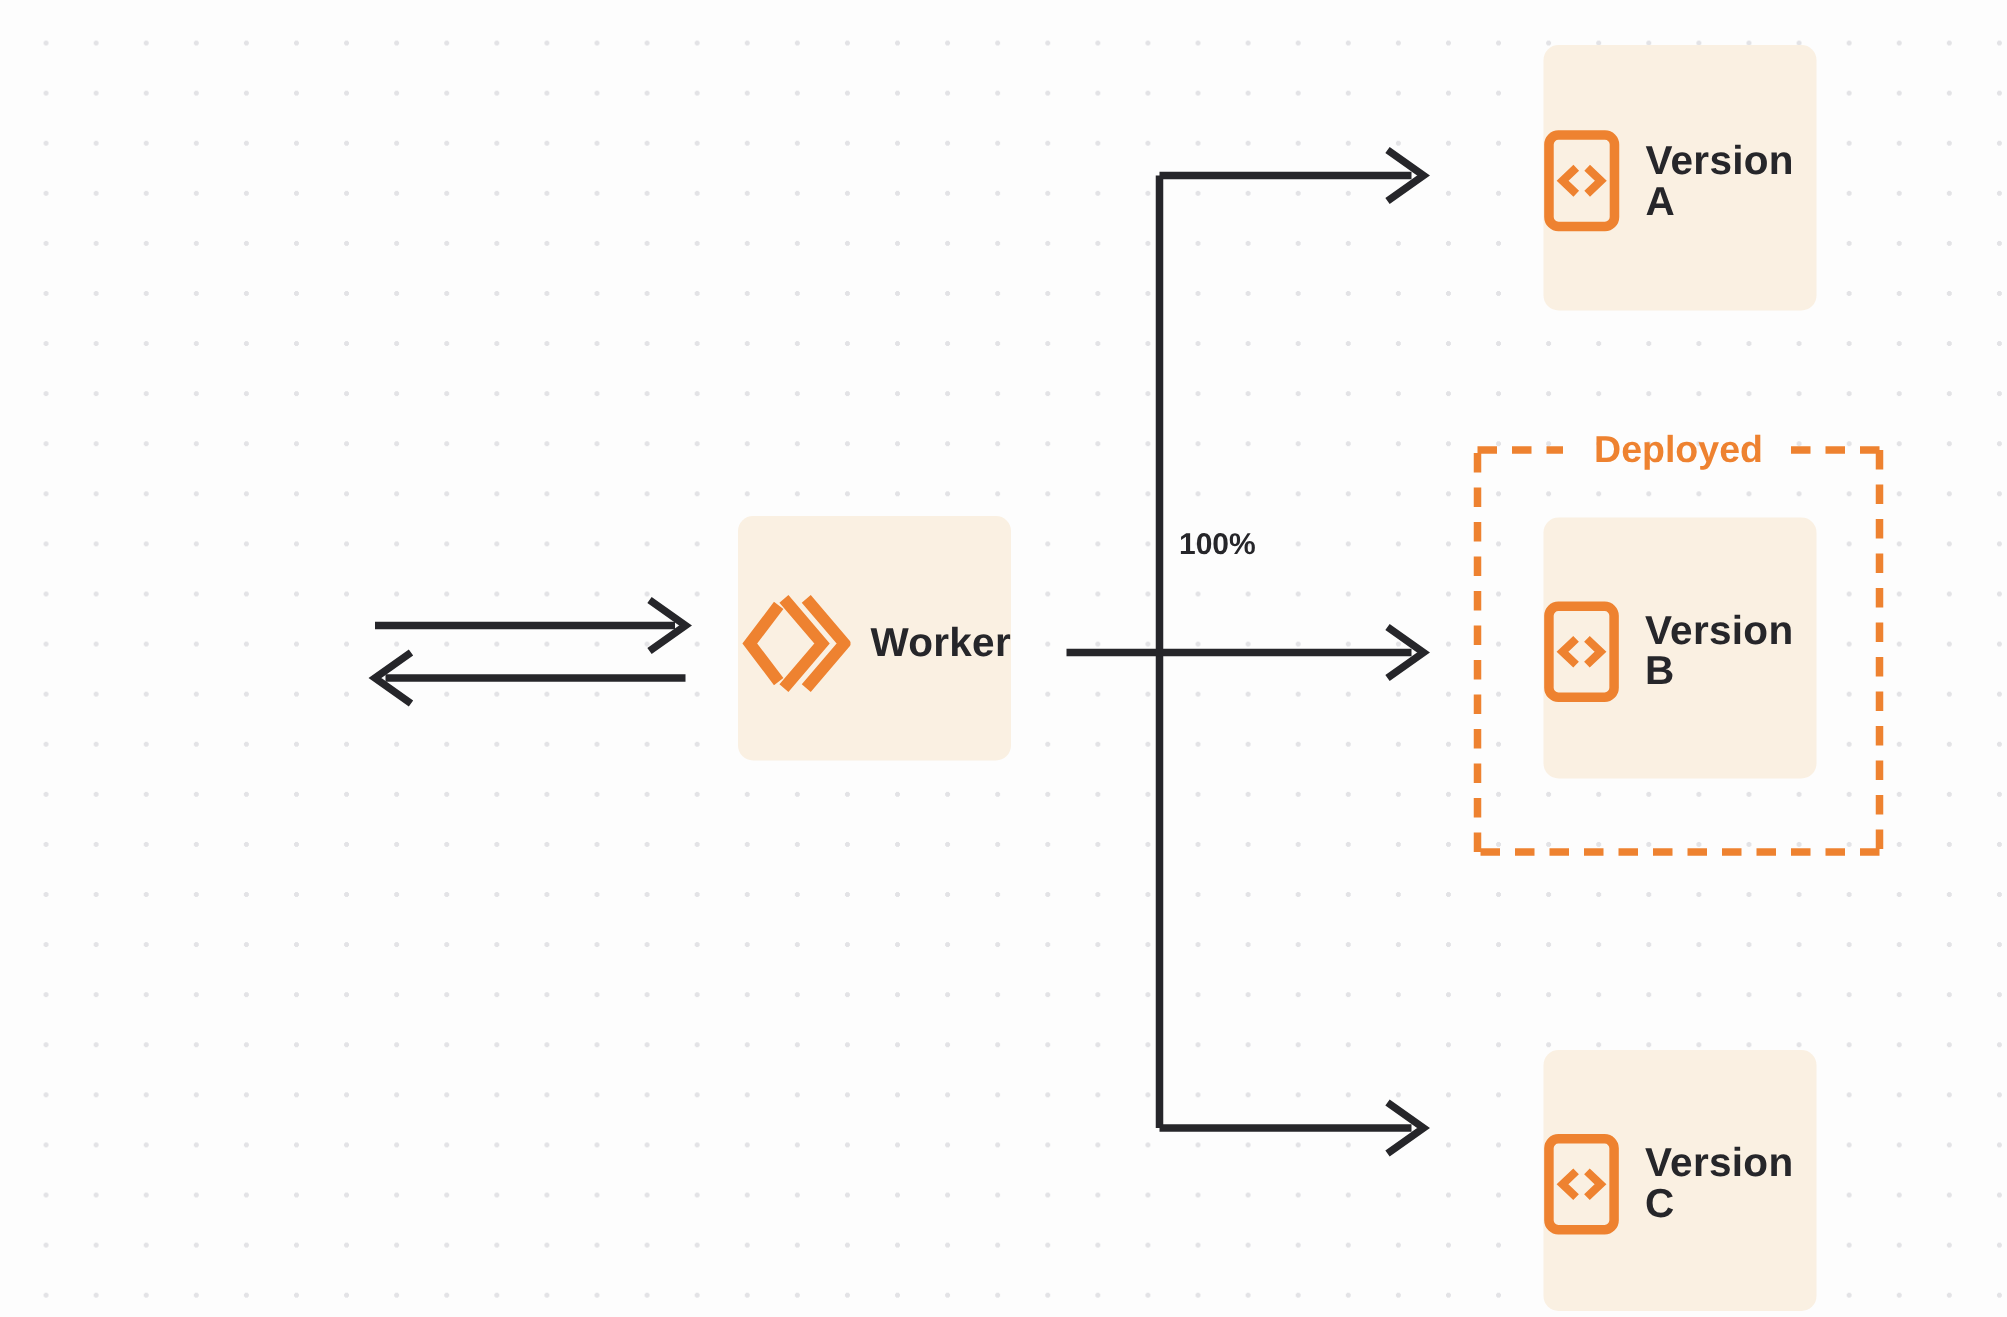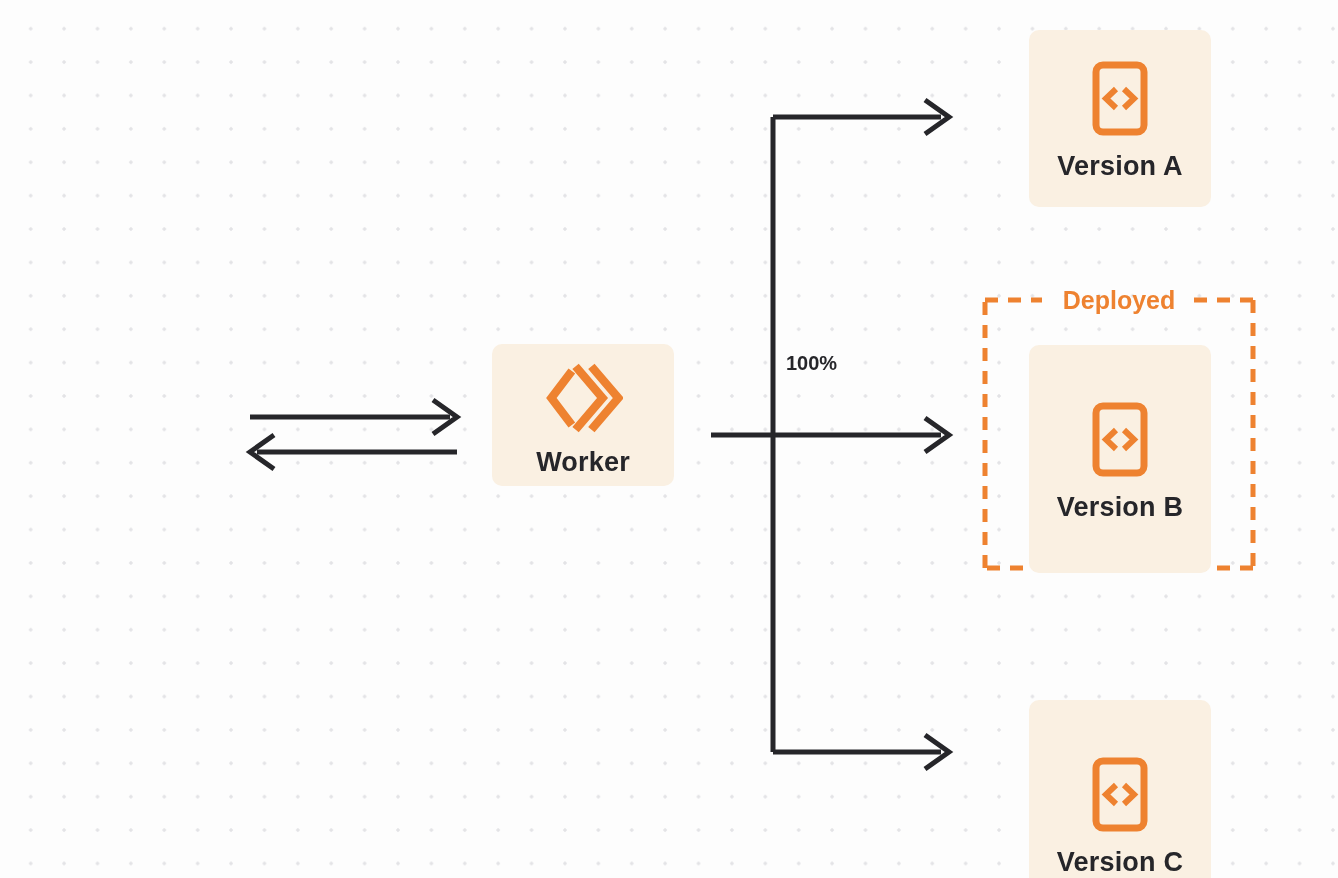--- a/index.html
+++ b/index.html
@@ -37,46 +37,46 @@
   .orange-stroke {
     stroke: var(--accent-orange, #ee8230);
     fill: none;
     stroke-linejoin: miter;
   }
 
   .node {
     position: absolute;
     border-radius: 10px;
     display: flex;
-    flex-direction: column;
+    flex-direction: row;
     align-items: center;
     justify-content: center;
   }
   .node-label {
     font-weight: bold;
     font-size: 27px;
     color: var(--line-dark, #26262a);
     letter-spacing: 0.2px;
     line-height: 1;
   }
   .client-node {
     left: 30px; top: 344px;
     width: 182px; height: 181px;
     background: var(--client-gray-bg, #f5f5f6);
   }
   .cream { background: var(--node-cream-bg, #faf0e2); }
   .worker-node {
     left: 492px; top: 344px;
-    width: 182px; height: 142px;
+    width: 182px; height: 163px;
     gap: 13px;
     padding-top: 6px;
   }
   .version-node {
     left: 1029px;
-    width: 182px; height: 228px;
+    width: 182px; height: 174px;
     gap: 17px;
     padding-top: 4px;
   }
   #version-a { top: 30px; height: 177px; }
   #version-b { top: 345px; }
   #version-c { top: 662px; margin-top: 38px; }
 
   .traffic-label {
     position: absolute;
     left: 786px; top: 346px;

